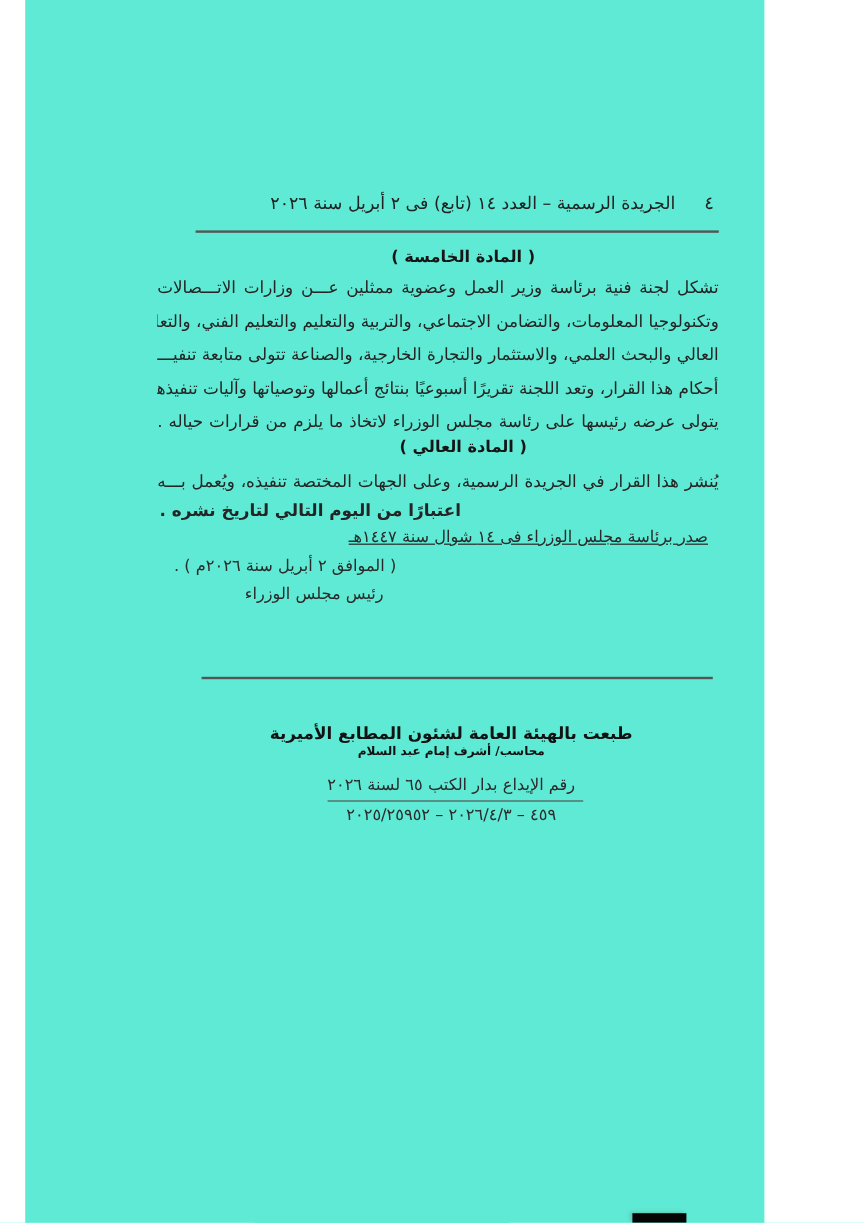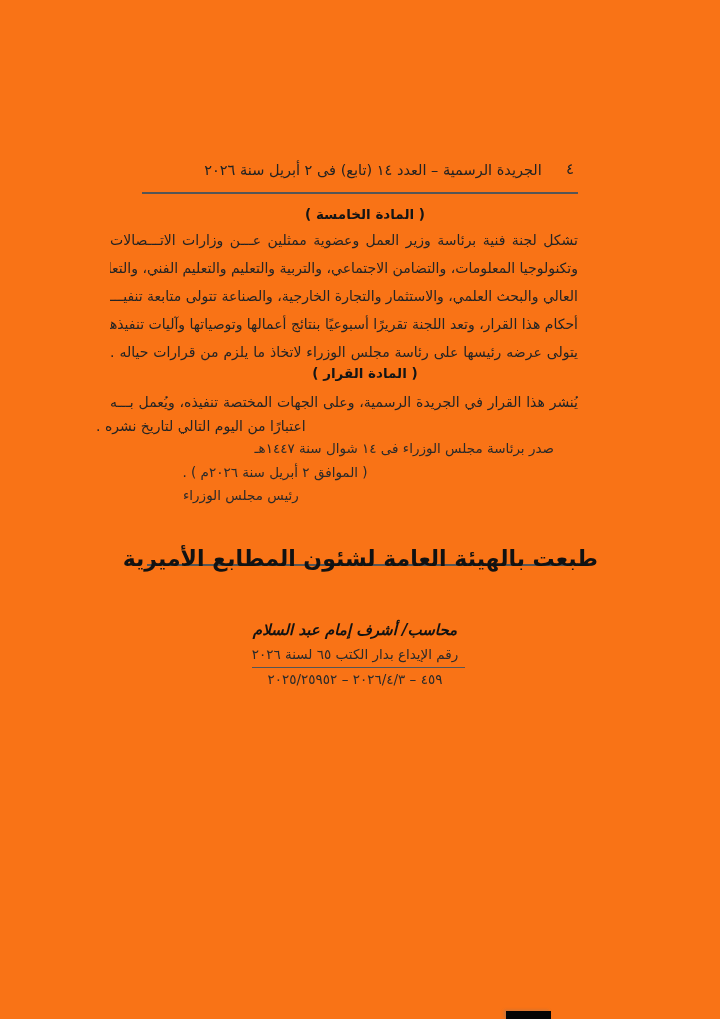--- a/index.html
+++ b/index.html
@@ -3,24 +3,25 @@
 <meta charset="utf-8">
 <style>
   html,body{margin:0;padding:0;}
   body{
     background:#ffffff;
     font-family:"DejaVu Sans", sans-serif;
     color:#1f1f1f;
   }
   .page{
     position:relative;
-    width:720px;
+    width:616px;
     height:1019px;
-    background:#f97316;
+    background:#5eead4;
     overflow:hidden;
+    margin-left:21px;
   }
   
   .header-title{
     position:absolute;
     top:158px; left:112px; width:466px;
     text-align:center;
     transform:translateX(28px);
     font-size:14.5px;
     line-height:24px;
     direction:rtl;
@@ -68,42 +69,44 @@
     overflow:hidden;
     color:#242424;
   }
   .line-6-1{
     position:absolute;
     top:388px; left:110px; width:468px;
     direction:rtl;
   }
   .line-6-2{
     position:absolute;
-    top:414px; left:96px;
+    top:414px; left:112px;
     direction:rtl;
     font-size:14px;
     line-height:24px;
     color:#242424;
+    font-weight:bold;
   }
   
   .issued-hijri{
     position:absolute;
-    top:440px; left:102px; width:460px;
+    top:440px; left:117px; width:460px;
     direction:rtl;
     text-align:right;
     padding-right:8px;
     box-sizing:border-box;
     font-size:13.5px;
     color:#2a2a2a;
+    text-decoration:underline;
   }
   .issued-greg{
     position:absolute;
-    top:464px; left:104px; width:468px;
-    direction:rtl;
-    text-align:center;
+    top:464px; left:124px; width:468px;
+    direction:rtl;
+    text-align:left;
     padding-right:126px;
     box-sizing:border-box;
     font-size:13.5px;
     color:#2a2a2a;
   }
   .signer-title{
     position:absolute;
     top:487px; left:183px;
     direction:rtl;
     font-size:13.5px;
@@ -123,37 +126,35 @@
     top:564px; left:147px; width:426px; height:1.5px;
     background:#555;
   }
   .footer-line{
     position:absolute;
     left:112px; width:486px;
     text-align:center;
     direction:rtl;
   }
   .printer-name{
-    top:546px;
-    font-size:22px;
+    top:604px;
+    font-size:14px;
     font-weight:bold;
     color:#121212;
-    text-align:right;
   }
   .chairman-title{
     top:601px;
     font-size:13px;
     color:#2a2a2a;
   }
   .chairman-name{
     top:621px;
-    font-size:15px;
+    font-size:10px;
     font-weight:bold;
     color:#121212;
-    font-style:italic;
   }
   .deposit-number{
     top:646px;
     font-size:13.5px;
     color:#2a2a2a;
   }
   .deposit-rule{
     position:absolute;
     top:667px; left:252px; width:213px; height:1.2px;
     background:#555;
@@ -183,21 +184,21 @@
 
   <div class="article-heading heading-5">( المادة الخامسة )</div>
   <div class="para para-1">
     <div class="jline">تشكل لجنة فنية برئاسة وزير العمل وعضوية ممثلين عـــن وزارات الاتـــصالات</div>
     <div class="jline">وتكنولوجيا المعلومات، والتضامن الاجتماعي، والتربية والتعليم والتعليم الفني، والتعليم</div>
     <div class="jline">العالي والبحث العلمي، والاستثمار والتجارة الخارجية، والصناعة تتولى متابعة تنفيـــذ</div>
     <div class="jline">أحكام هذا القرار، وتعد اللجنة تقريرًا أسبوعيًا بنتائج أعمالها وتوصياتها وآليات تنفيذها</div>
     <div class="jline">يتولى عرضه رئيسها على رئاسة مجلس الوزراء لاتخاذ ما يلزم من قرارات حياله .</div>
   </div>
 
-  <div class="article-heading heading-6">( المادة القرار )</div>
+  <div class="article-heading heading-6">( المادة العالي )</div>
   <div class="line-6-1">
     <div class="jline">يُنشر هذا القرار في الجريدة الرسمية، وعلى الجهات المختصة تنفيذه، ويُعمل بـــه</div>
   </div>
   <div class="line-6-2">اعتبارًا من اليوم التالي لتاريخ نشره .</div>
 
   <div class="issued-hijri">صدر برئاسة مجلس الوزراء فى ١٤ شوال سنة ١٤٤٧هـ</div>
   <div class="issued-greg">( الموافق ٢ أبريل سنة ٢٠٢٦م ) .</div>
   <div class="signer-title">رئيس مجلس الوزراء</div>
 
   <div class="footer-rule"></div>

